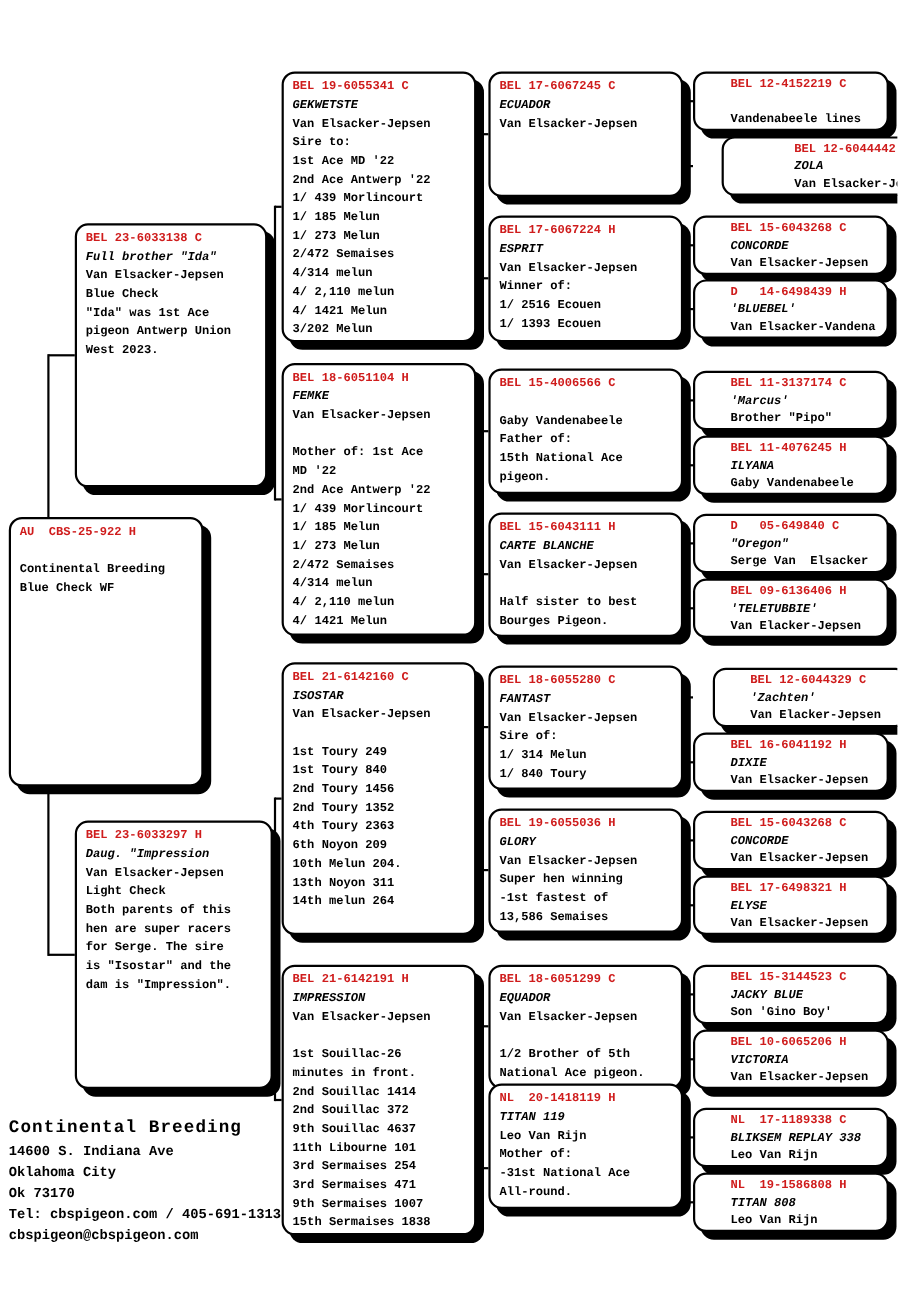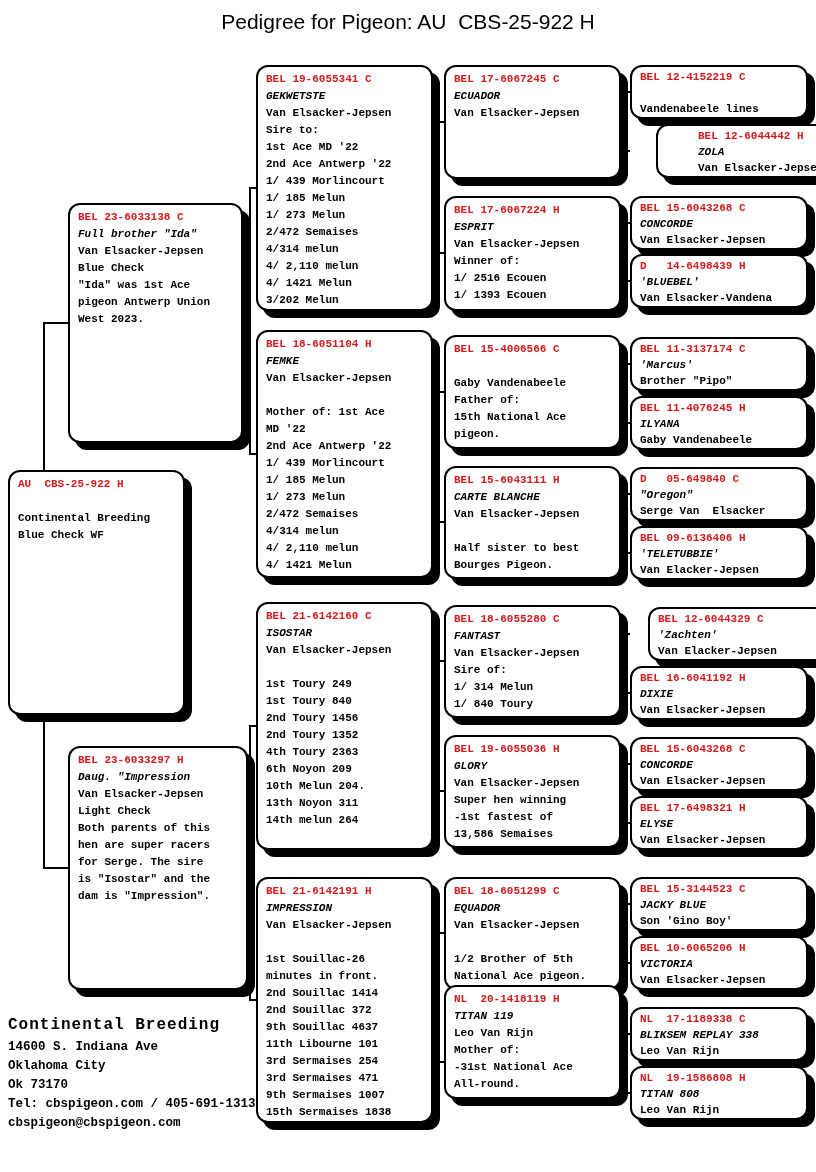--- a/index.html
+++ b/index.html
@@ -16,40 +16,39 @@
     position:absolute; background:#fff; border:2px solid #000;
     border-radius:12px; box-shadow:7px 7px 0 #000;
     padding:4px 8px; box-sizing:border-box; overflow:hidden;
     font-size:11px; font-weight:bold; line-height:17px; color:#000;
     z-index:2;
   }
   .pbox.small { padding:2px 8px; line-height:16px; }
   .ring { color:var(--ring-red,#cf1c1c); white-space:pre; min-height:17px; }
   .pname { font-style:italic; white-space:pre; min-height:17px; }
   .bline { white-space:pre; min-height:17px; }
-  .small .ring, .small .pname, .small .bline { min-height:16px; }
+  .small .ring, .small .pname, .small .bline { min-height:16px;margin-left:24px; }
   .seg { position:absolute; background:#000; z-index:1; }
   .owner-name {
     position:absolute; left:8px; top:1016px; font-size:16px; font-weight:bold;
     letter-spacing:1px; color:#000; white-space:pre;
   }
   .owner-line {
     position:absolute; left:8px; font-size:12.5px; font-weight:bold;
     color:#000; white-space:pre;
   }
   .footer-credit {
     position:absolute; right:4px; top:1126px; font-size:11px; font-weight:bold;
     font-style:italic; color:#000; white-space:pre;
   }
 </style>
 </head>
 <body>
 
 <div id="page">
-  <div class="title">Pedigree for Pigeon: AU  CBS-25-922 H</div>
   <div id="tree">
       <div class="pbox" style="left: 68px; top: 203px; width: 175px; height: 240px;">
         <div class="ring">BEL 23-6033138 C</div>
         <div class="pname">Full brother "Ida"</div>
         <div class="bline">Van Elsacker-Jepsen</div>
         <div class="bline">Blue Check</div>
         <div class="bline">"Ida" was 1st Ace</div>
         <div class="bline">pigeon Antwerp Union</div>
         <div class="bline">West 2023.</div>
       </div>

